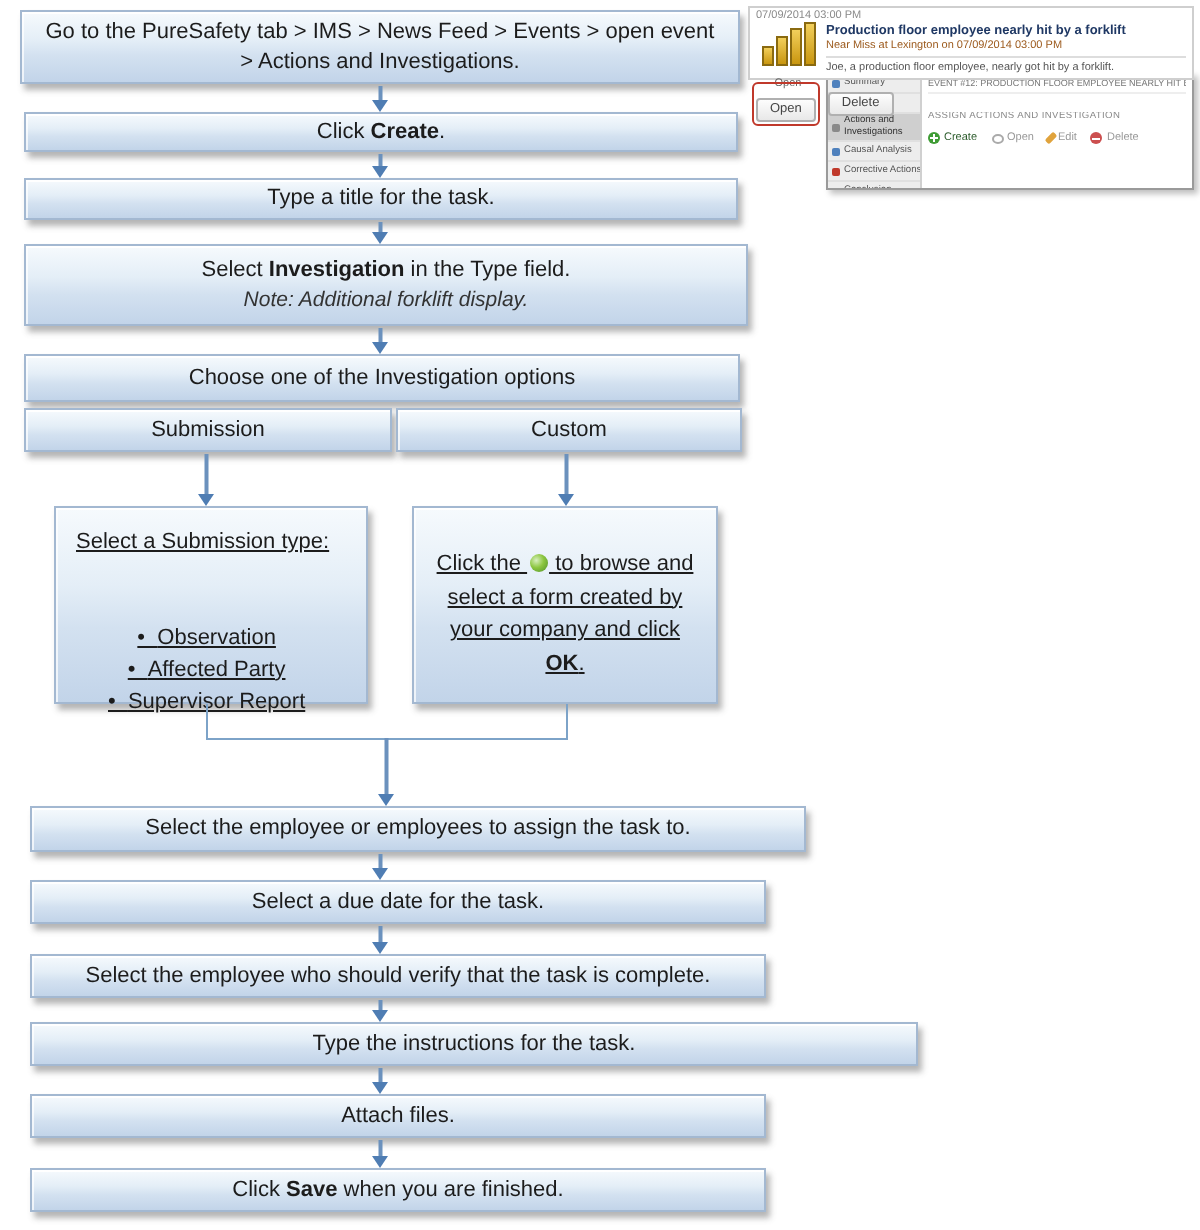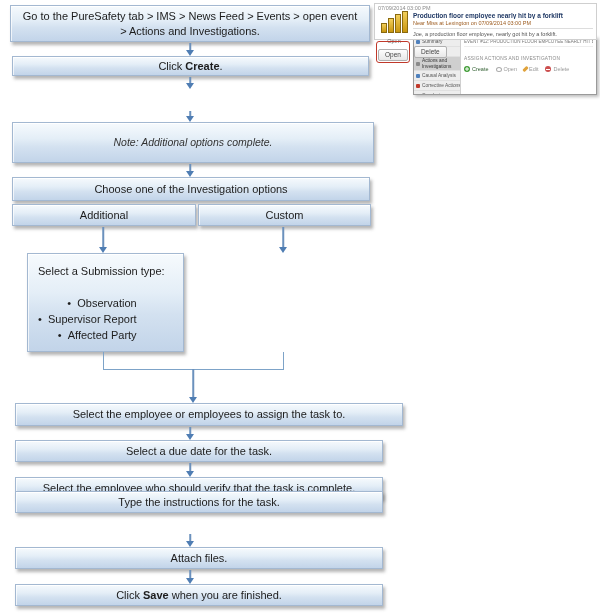--- a/index.html
+++ b/index.html
@@ -9,23 +9,23 @@
   
   .fbox{position:absolute;box-sizing:border-box;
         background:linear-gradient(180deg,#f6fafd 0%,#e4eef7 40%,#d3e1f0 62%,#c2d4e9 100%);
         border:1px solid #a3b8d1;
         box-shadow:2px 3px 3px rgba(90,90,90,.45), inset 0 1px 0 #fff, inset 1px 0 0 rgba(255,255,255,.7);
         display:flex;align-items:center;justify-content:center;
         font-size:11px;line-height:1.35;text-align:center;padding:2px 8px;}
   .fbox.col{flex-direction:column;}
   .fbox .note{font-style:italic;font-size:10.5px;color:#333;}
   .fbox.detail{align-items:flex-start;justify-content:flex-start;flex-direction:column;
-               text-align:right;padding:10px 10px;}
+               text-align:center;padding:10px 10px;text-decoration:underline;}
   .dtitle{margin-bottom:16px;}
-  .dlist{margin:0;padding:0;list-style:none;}
+  .dlist{margin:16px;padding:0;list-style:none;}
   .dlist div{line-height:16px;}
   .dlist div::before{content:"\2022\00a0\00a0";}
   .dtext{line-height:1.5;padding-top:10px;}
   .sphere{display:inline-block;width:9px;height:9px;border-radius:50%;vertical-align:-1px;
           background:radial-gradient(circle at 35% 35%, #d8f0bf 0%, #8cc63f 45%, #4e8f2a 100%);
           margin:0 1px;}
 
   
   .varr{position:absolute;width:10px;}
   .varr .vl{position:absolute;left:50%;transform:translateX(-50%);top:0;bottom:5px;width:1.5px;background:#6b91bd;}
@@ -95,61 +95,70 @@
     </div>
 
   <div class="fbox" style="left:12px;top:56px;width:357px;height:20px;">
     <span><span>Click </span><b>Create</b><span>.</span></span>
   </div>
   <div class="varr" style="left:185px;top:77px;height:12px;">
       <div class="vl"></div>
       <div class="vh"></div>
     </div>
 
+  <div class="fbox" style="left:12px;top:89px;width:357px;height:21px;">
+    <span>Type a title for the task.</span>
+  </div>
   <div class="varr" style="left:185px;top:111px;height:11px;">
       <div class="vl"></div>
       <div class="vh"></div>
     </div>
 
   <div class="fbox col" style="left:12px;top:122px;width:362px;height:41px;">
-    <div class="note">Note: Additional options complete.</div>
+    <div><span>Select </span><b>Investigation</b><span> in the Type field.</span></div>
+    <div class="note">Note: Additional forklift display.</div>
   </div>
   <div class="varr" style="left:185px;top:164px;height:13px;">
       <div class="vl"></div>
       <div class="vh"></div>
     </div>
 
   <div class="fbox" style="left:12px;top:177px;width:358px;height:24px;">
     <span>Choose one of the Investigation options</span>
   </div>
 
   <div class="fbox" style="left:12px;top:204px;width:184px;height:22px;">
-    <span>Additional</span>
+    <span>Submission</span>
   </div>
   <div class="fbox" style="left:198px;top:204px;width:173px;height:22px;">
     <span>Custom</span>
   </div>
   <div class="varr" style="left:98px;top:227px;height:26px;">
       <div class="vl"></div>
       <div class="vh"></div>
     </div>
   <div class="varr" style="left:278px;top:227px;height:26px;">
       <div class="vl"></div>
       <div class="vh"></div>
     </div>
 
   <div class="fbox detail" style="left:27px;top:253px;width:157px;height:99px;">
     <div class="dtitle">Select a Submission type:</div>
     <div class="dlist">
       <div>Observation</div>
+      <div>Affected Party</div>
       <div>Supervisor Report</div>
-      <div>Affected Party</div>
-    </div>
-  </div>
-
+    </div>
+  </div>
+
+  <div class="fbox detail" style="left:206px;top:253px;width:153px;height:99px;">
+    <div class="dtext">
+      <span>Click the </span><span class="sphere"></span><span> to browse and select a form created by your company and click </span><b>OK</b><span>.</span>
+    </div>
+  </div>
 
   <div class="cline" style="left:103px;top:352px;width:1px;height:17px;"></div>
   <div class="cline" style="left:283px;top:352px;width:1px;height:17px;"></div>
   <div class="cline" style="left:103px;top:369px;width:181px;height:1px;"></div>
   <div class="varr" style="left:188px;top:369px;height:34px;">
       <div class="vl"></div>
       <div class="vh"></div>
     </div>
 
   <div class="fbox" style="left:15px;top:403px;width:388px;height:23px;">
@@ -169,21 +178,21 @@
     </div>
 
   <div class="fbox" style="left:15px;top:477px;width:368px;height:22px;">
     <span>Select the employee who should verify that the task is complete.</span>
   </div>
   <div class="varr" style="left:185px;top:500px;height:11px;">
       <div class="vl"></div>
       <div class="vh"></div>
     </div>
 
-  <div class="fbox" style="left:15px;top:491px;width:368px;height:22px;text-align:right;">
+  <div class="fbox" style="left:15px;top:511px;width:444px;height:22px;text-align:right;">
     <span>Type the instructions for the task.</span>
   </div>
   <div class="varr" style="left:185px;top:534px;height:13px;">
       <div class="vl"></div>
       <div class="vh"></div>
     </div>
 
   <div class="fbox" style="left:15px;top:547px;width:368px;height:22px;">
     <span>Attach files.</span>
   </div>

